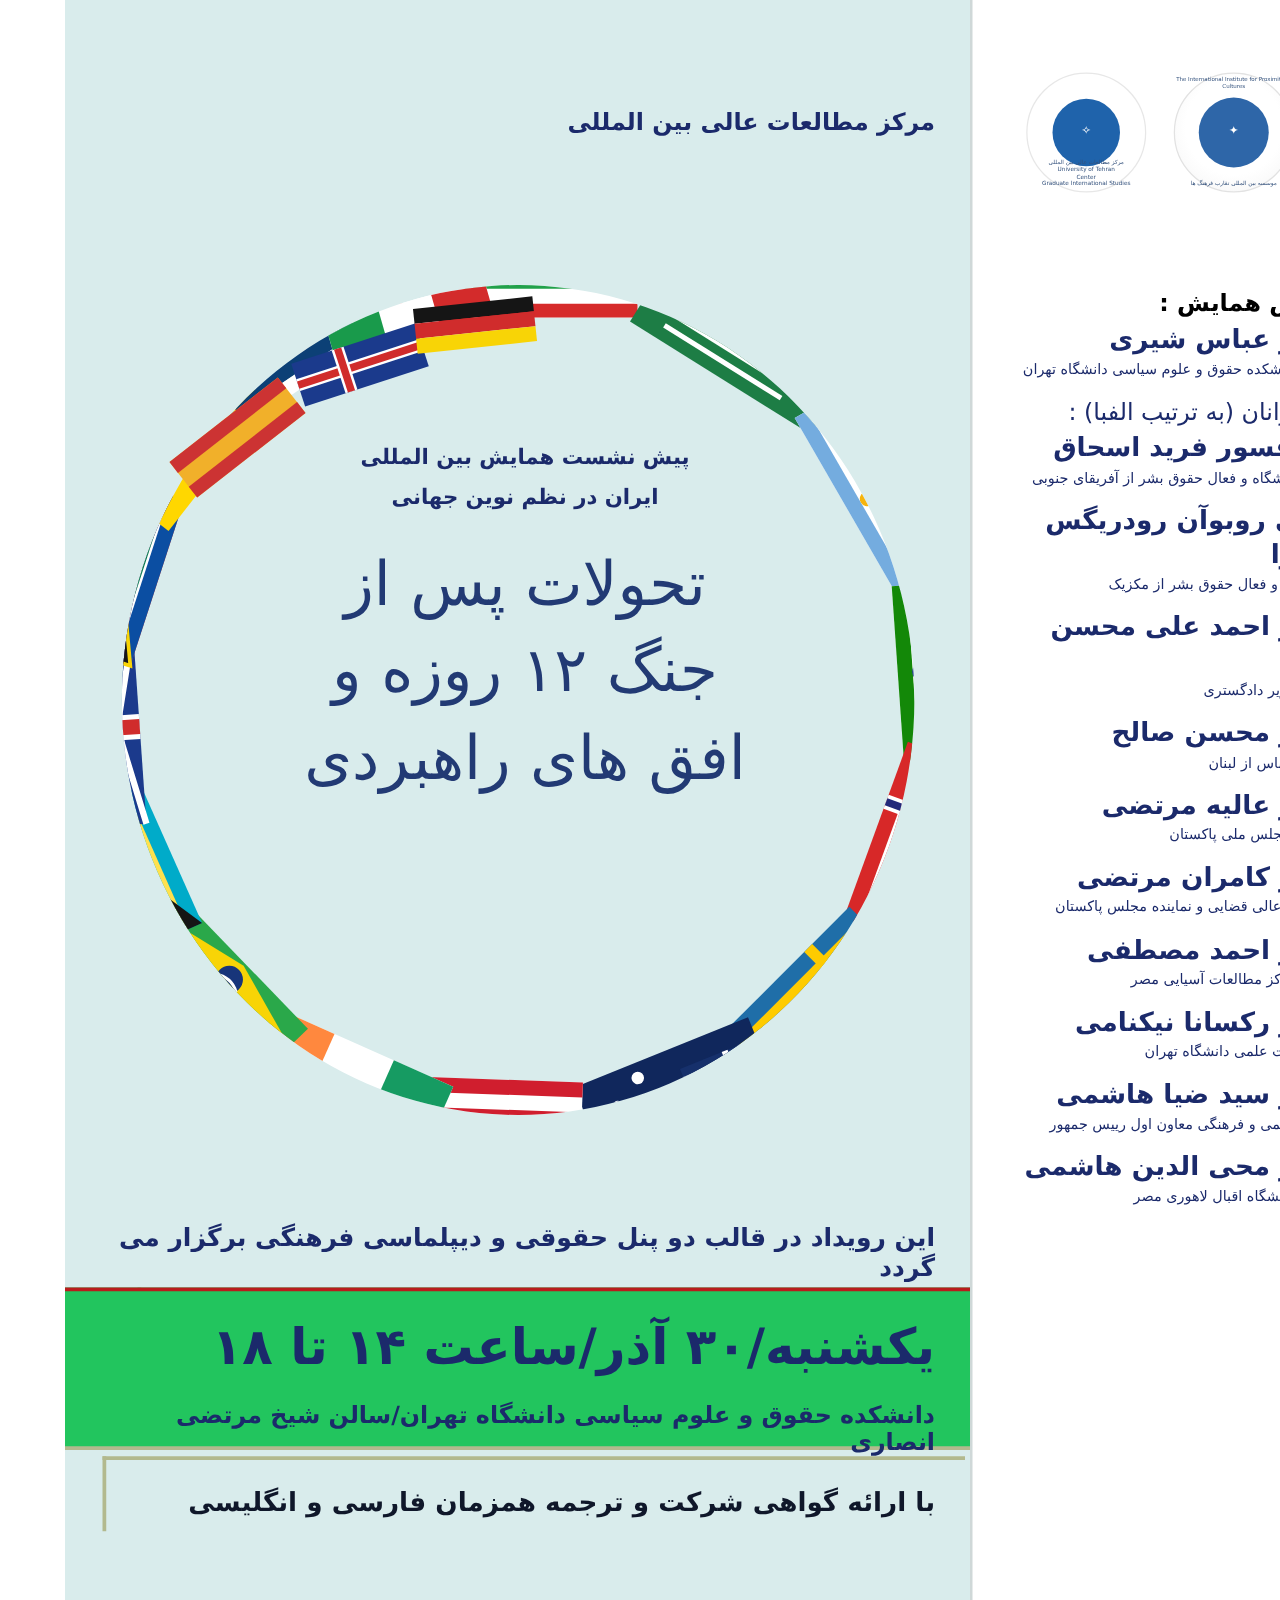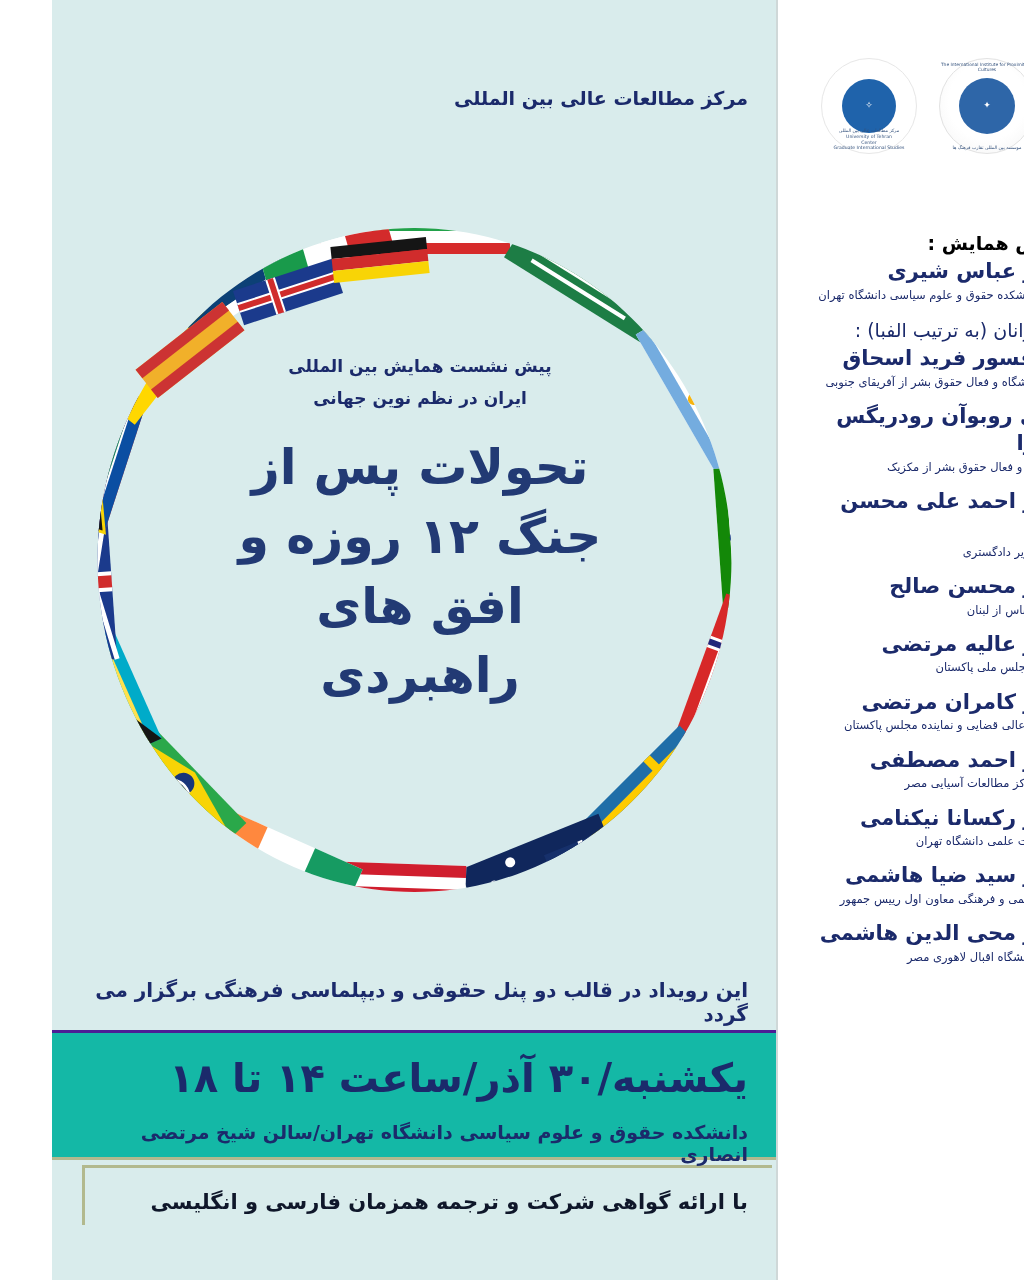--- a/index.html
+++ b/index.html
@@ -52,21 +52,21 @@
   }
   .pre-title{
     color:#1b2a6b;
     font-size:17px;
     font-weight:bold;
     line-height:1.9;
     margin-bottom:18px;
   }
   .main-title{
     color:#223a74;
-    font-weight:bold;
+    font-weight:normal;
     font-size:49px;
     line-height:1.42;
     letter-spacing:-1px;
   }
   .main-title span{display:block;}
 
   .event-note{
     position:absolute;
     top:978px;right:28px;
     width:660px;
@@ -74,22 +74,22 @@
     color:#1b2a6b;
     font-weight:bold;
     font-size:20px;
     direction:rtl;
   }
 
   .datebar{
     position:absolute;
     top:1030px;left:0;
     width:724px;height:130px;
-    background:#14b8a6;
-    border-top:3px solid #4c1d95;
+    background:#22c55e;
+    border-top:3px solid #b91c1c;
     border-bottom:3px solid #b2b98e;
     box-sizing:border-box;
   }
   .datebar .dateline{
     position:absolute;
     top:22px;right:28px;
     width:660px;
     text-align:right;
     color:#1b2a6b;
     font-weight:bold;

